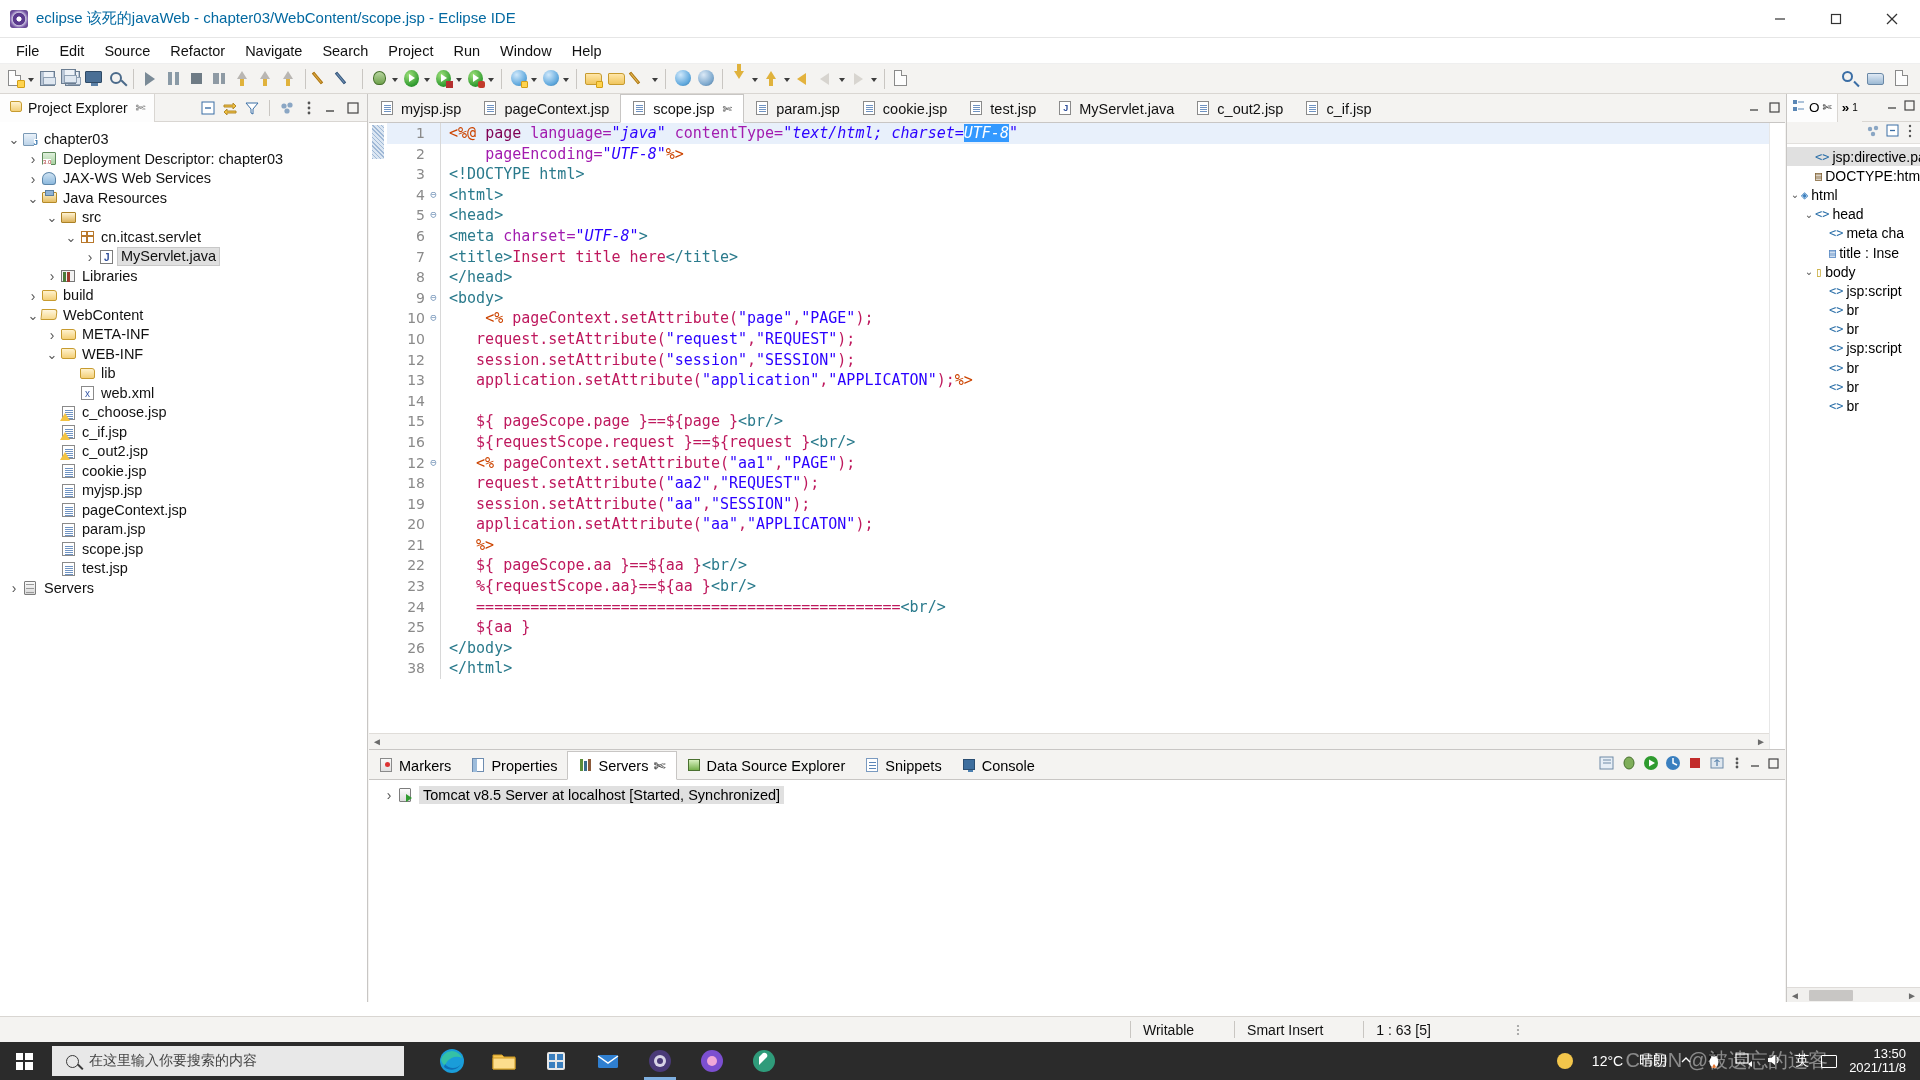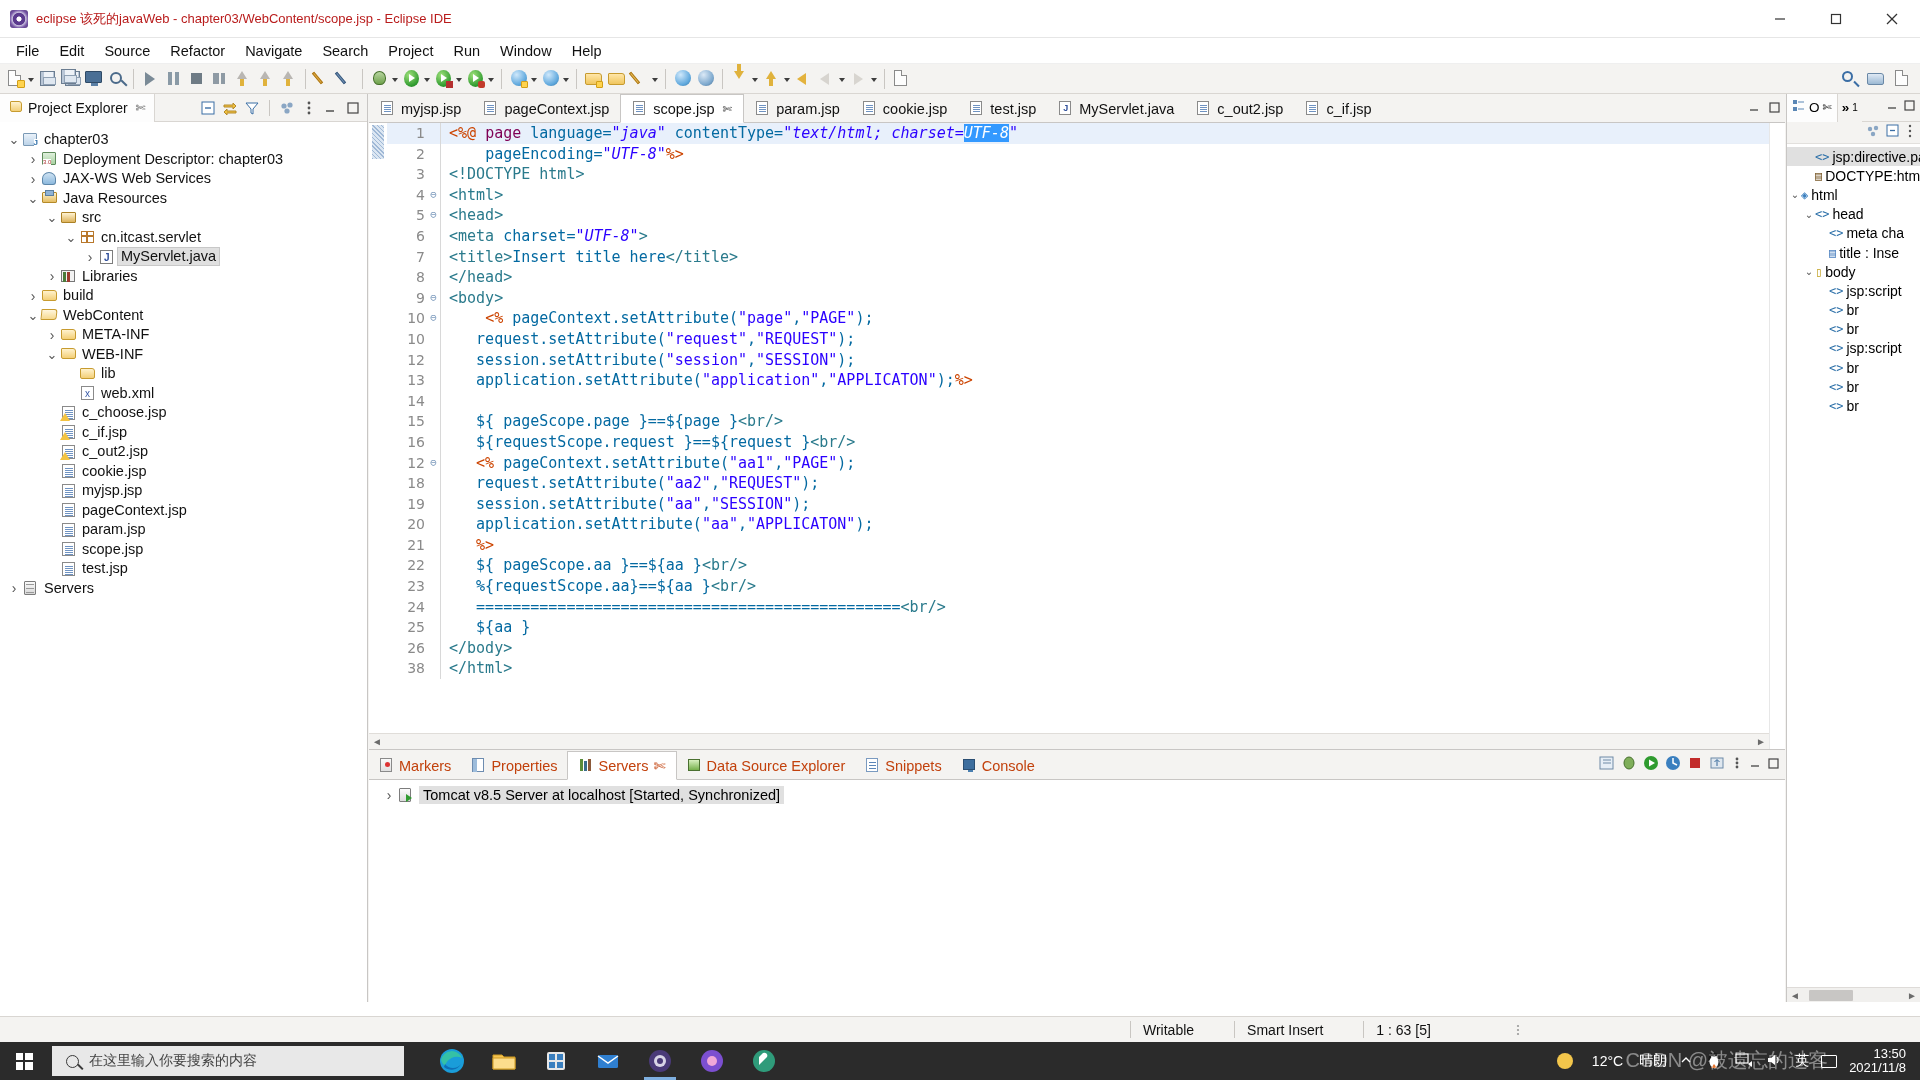--- a/index.html
+++ b/index.html
@@ -15,21 +15,21 @@
   
   .titlebar {
     height: 38px; background: #ffffff; display: flex; align-items: center;
     border-bottom: 1px solid #e6e6e6; position: relative;
   }
   .titlebar .app-icon {
     width: 18px; height: 18px; margin: 0 8px 0 10px;
     background: radial-gradient(circle at 50% 50%, #ffffff 18%, #5b3a8e 22%, #5b3a8e 46%, #c9c0de 52%, #7a5ba8 70%, #4b2d78 100%);
     border-radius: 3px; flex: none;
   }
-  .titlebar .title-text { font-size: 13px; color: #b91c1c; white-space: nowrap; }
+  .titlebar .title-text { font-size: 15px; color: #0369a1; white-space: nowrap; }
   .wbtns { position: absolute; right: 0; top: 0; height: 38px; display: flex; }
   .wbtn { width: 56px; height: 38px; display: flex; align-items: center; justify-content: center;
           font-size: 16px; color: #333; }
   .wbtn svg { display:block; }
 
   
   .menubar { height: 26px; background: #ffffff; display: flex; align-items: center;
              padding-left: 6px; border-bottom: 1px solid #efefef; }
   .menubar .mi { font-size: 14.5px; color: #111; padding: 3px 10px; white-space: nowrap; }
 
@@ -176,35 +176,35 @@
   .cline { display: flex; height: 20.6px; align-items: center; white-space: pre; }
   .cline.hl { background: #e8f0fb; }
   .lnum { width: 40px; text-align: right; color: #8a8a8a; font-size: 14px; flex: none;
           padding-right: 2px; font-family: "DejaVu Sans", sans-serif; }
   .fold { width: 13px; flex: none; text-align: center; font-size: 11px; color: #7d9bbd; }
   .fold-sep { width: 1px; background: #d8d8d8; flex: none; align-self: stretch; margin-right: 8px; }
   .ctext { flex: 1; }
   .tk-dir { color: #7f0055; }
   .tk-red { color: #cc4400; }
   .tk-tag { color: #2a7a8c; margin-top: 12px; }
-  .tk-attr { color: #0369a1; }
+  .tk-attr { color: #a21caf; }
   .tk-str { color: #2a00ff; font-style: italic; }
   .tk-strp { color: #2a00ff; font-style: normal; }
-  .tk-pl { color: #0369a1; }
+  .tk-pl { color: #be185d; }
   .tk-sel { background: #3399ff; color: #ffffff; font-style: italic; }
   .hscroll { position: absolute; left: 0; right: 16px; bottom: 0; height: 16px; background: #f4f3f1;
              border-top: 1px solid #e0ddd9; display:flex; justify-content:space-between; align-items:center;}
   .hs-arrow { width: 16px; text-align:center; font-size:10px; color:#6b6b6b;}
 
   
   .bottom-panel { position: absolute; left: 0; right: 0; bottom: 0; height: 251px; background: #fff; }
   .btabbar { height: 29px; background: #f4f3f1; display: flex; align-items: flex-end;
              border-bottom: 1px solid #c8c6c4; position: relative; }
   .btab { height: 27px; display: flex; align-items: center; gap: 5px; padding: 0 10px;
-          font-size: 14.5px; color: #c2410c; white-space: nowrap; }
+          font-size: 14.5px; color: #000000; white-space: nowrap; }
   .btab.active { background: #fff; border: 1px solid #c8c6c4; border-bottom: 1px solid #fff;
                  height: 29px; margin-bottom: -1px; }
   .btab-right { position:absolute; right:5px; bottom:3px; display:flex; gap:4px; align-items:center;}
   .bp-body { position:absolute; top:29px; left:0; right:0; bottom:0; background:#fff; padding-top:4px;}
   .srow { height: 21px; display:flex; align-items:center; padding-left: 12px; font-size:14.5px; white-space:nowrap;}
   .srow .s-hl { background: #e0e0e0; padding: 1px 4px; }
 
   
   .ti { width: 15px; height: 15px; position: relative; flex: none; }
   .ti-file { position:absolute; left:1px; top:0; width:12px; height:14px; background:#fff; border:1px solid #8a8a8a;}

